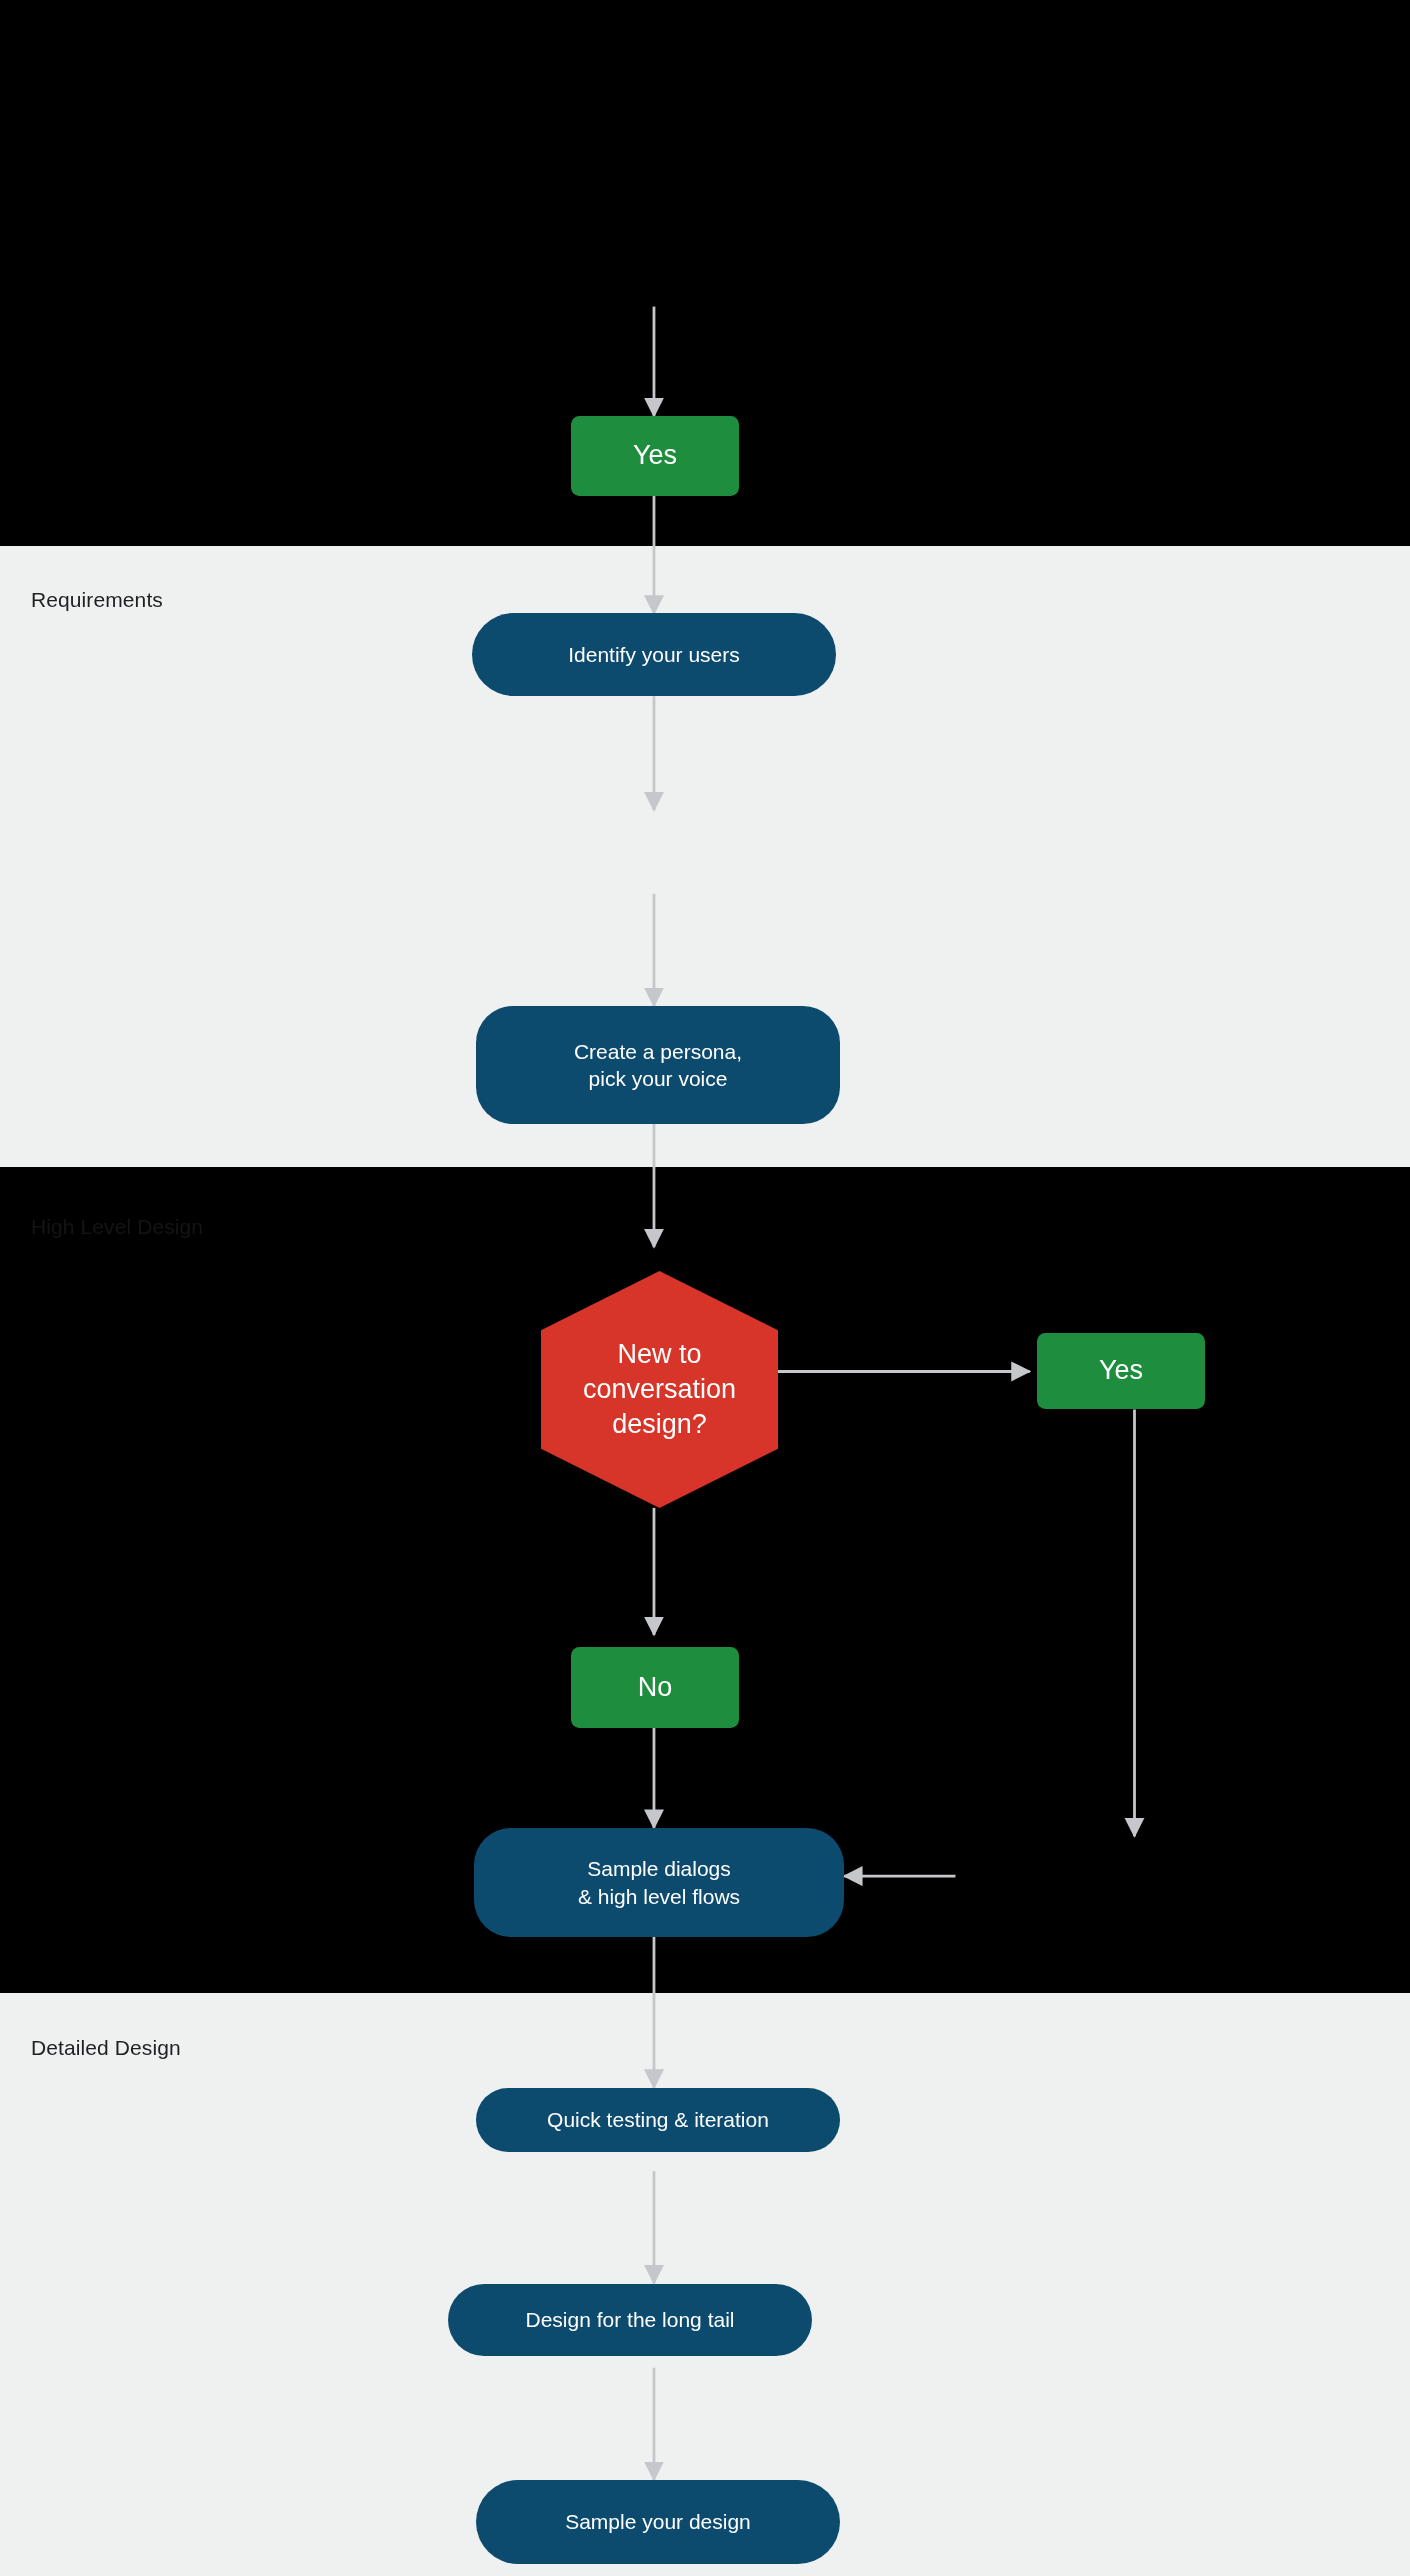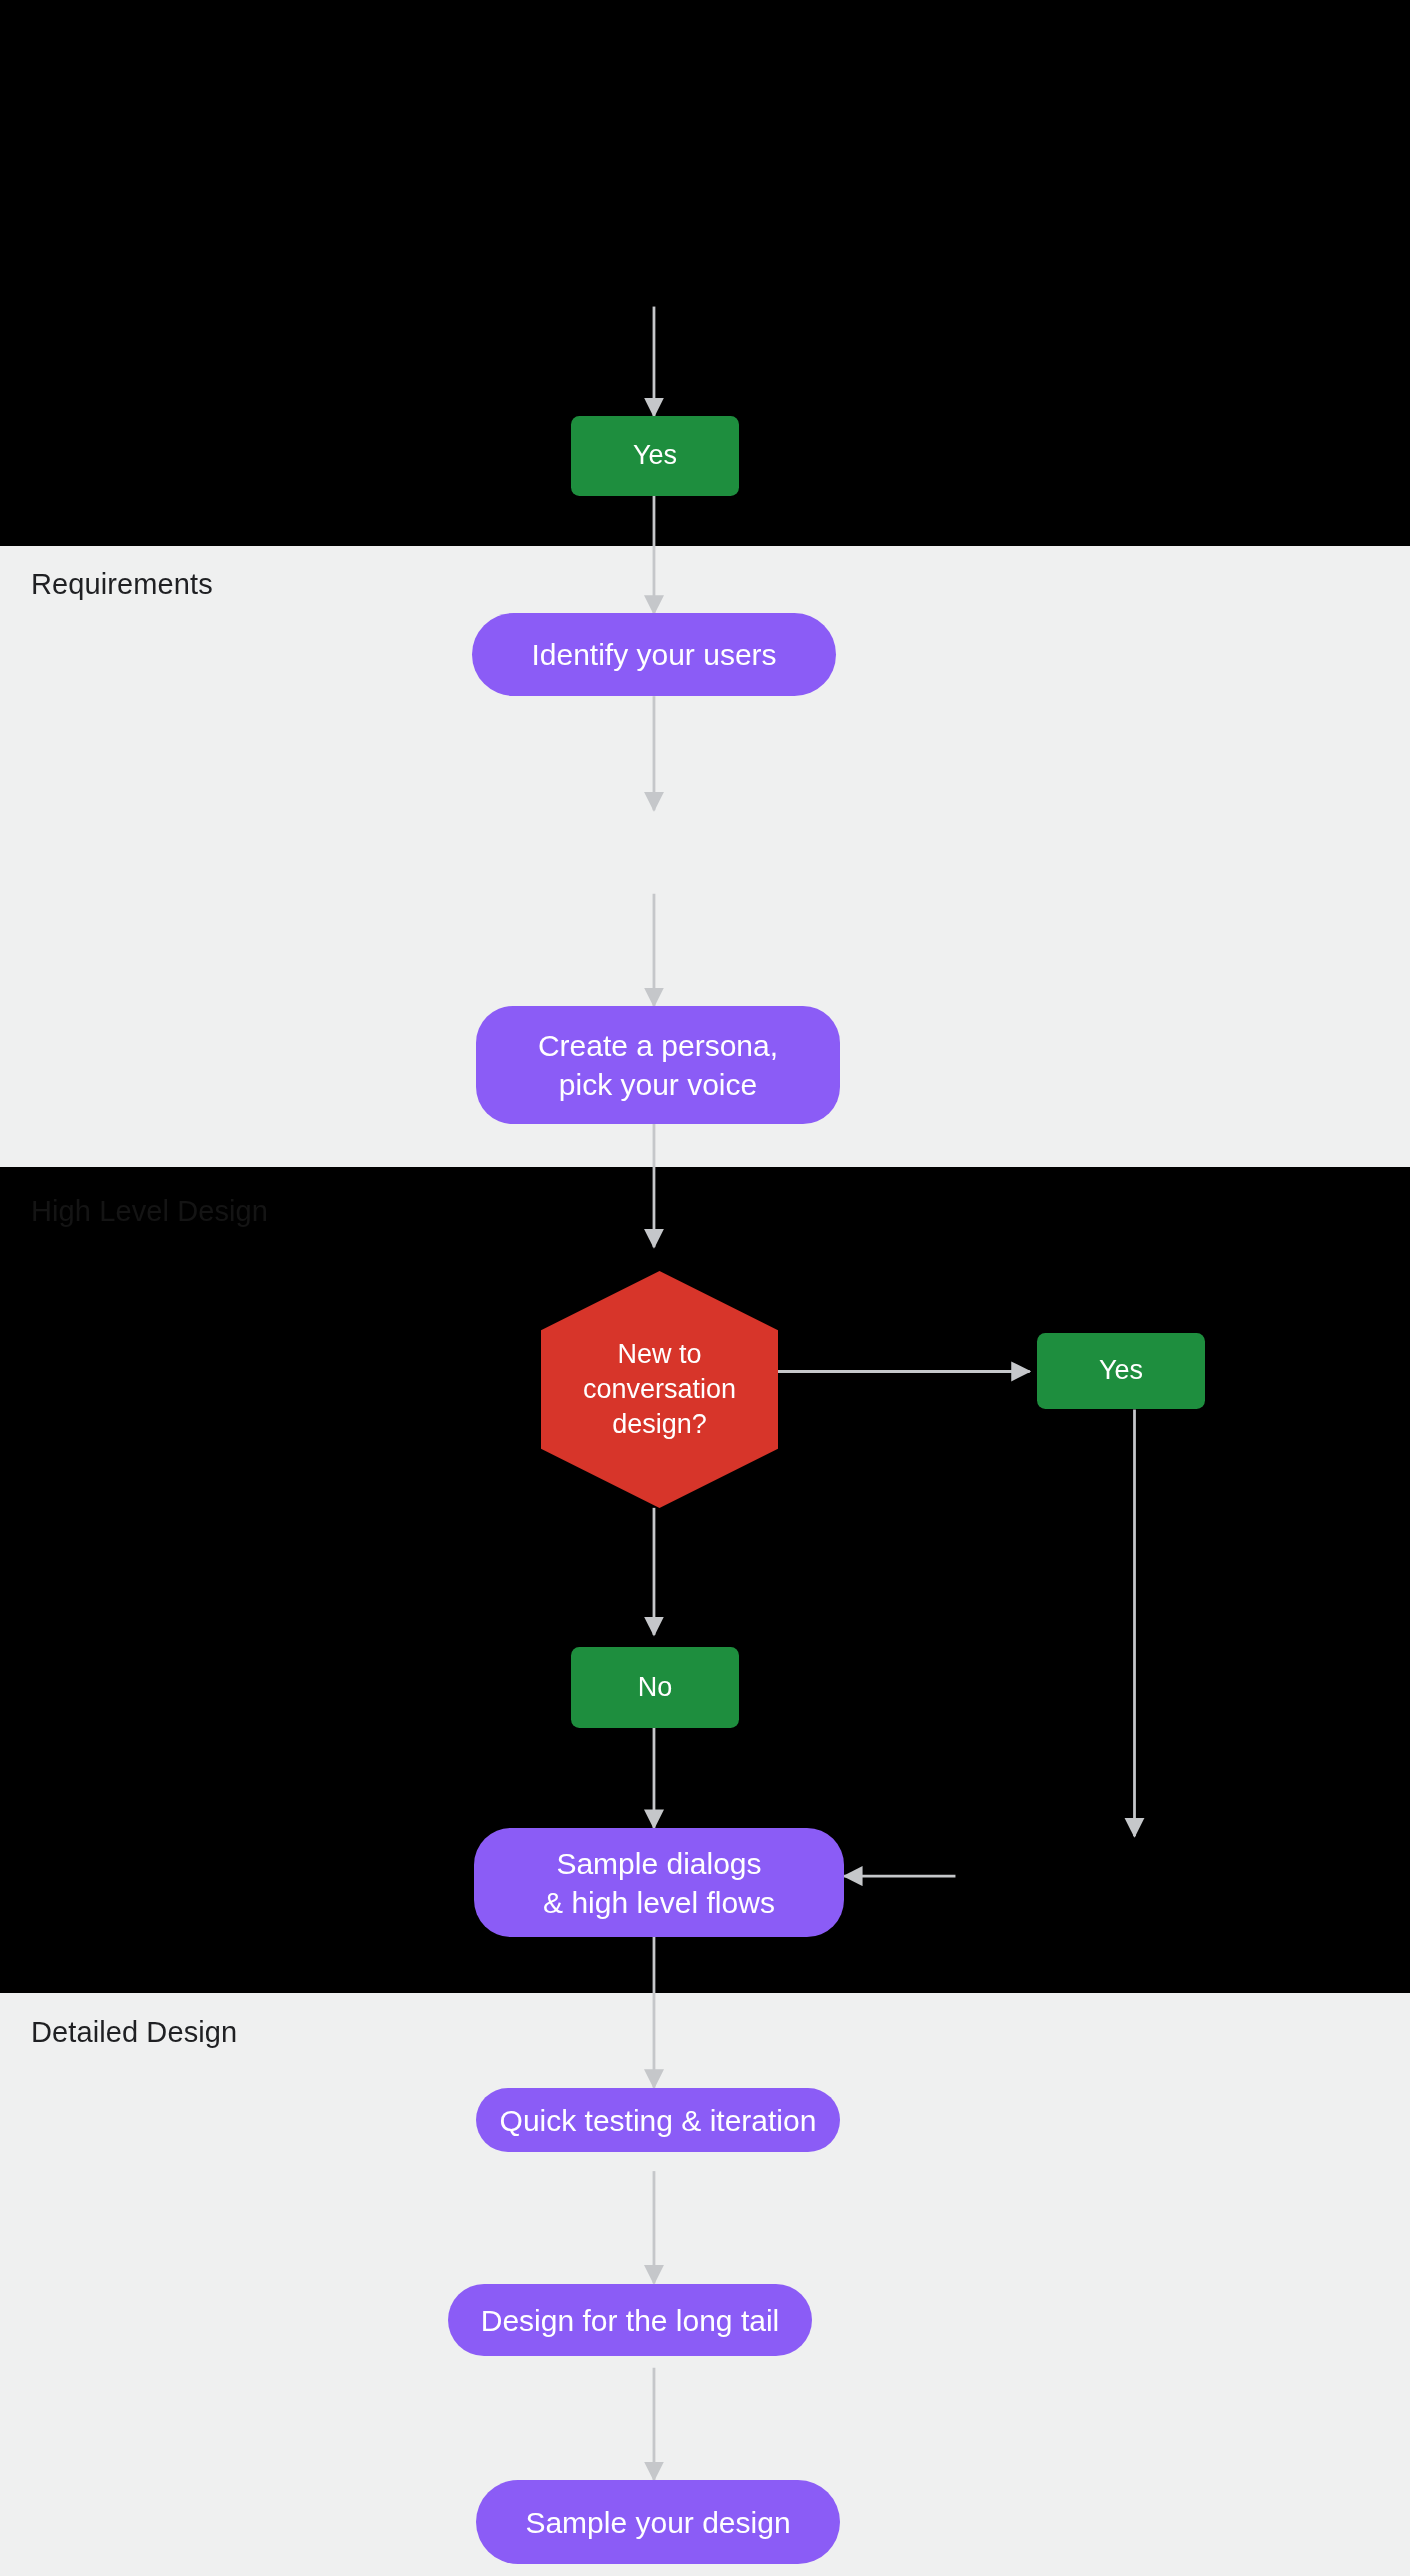--- a/index.html
+++ b/index.html
@@ -13,23 +13,24 @@
   }
 
   
   .band{position:absolute;left:0;width:1410px;}
   .band.dark{background:#000000;}
   .band.light{background:#eff0f0;}
 
   .band-label{
     position:absolute;
     left:31px;
-    font-size:29px;
+    font-size:21px;
     letter-spacing:0.1px;
     white-space:nowrap;
+    margin-top:20px;
   }
   .band-label.on-light{color:#1f2023;}
   .band-label.on-dark{color:#141414;}
 
   
   .node{
     position:absolute;
     box-sizing:border-box;
     display:flex;
     align-items:center;
@@ -49,23 +50,23 @@
 
   
   .rect-green{
     background:#1e8e3e;
     border-radius:8.4px;
     font-size:27px;
   }
 
   
   .pill-blue{
-    background:#8b5cf6;
+    background:#0c4a6e;
     border-radius:43px;
-    font-size:30px;
+    font-size:21px;
     padding:0 16.7px;
   }
   .pill-blue.two-line{border-radius:37px;}
 
   
   .conn{position:absolute;z-index:2;}
 </style>
 </head>
 <body>
 

